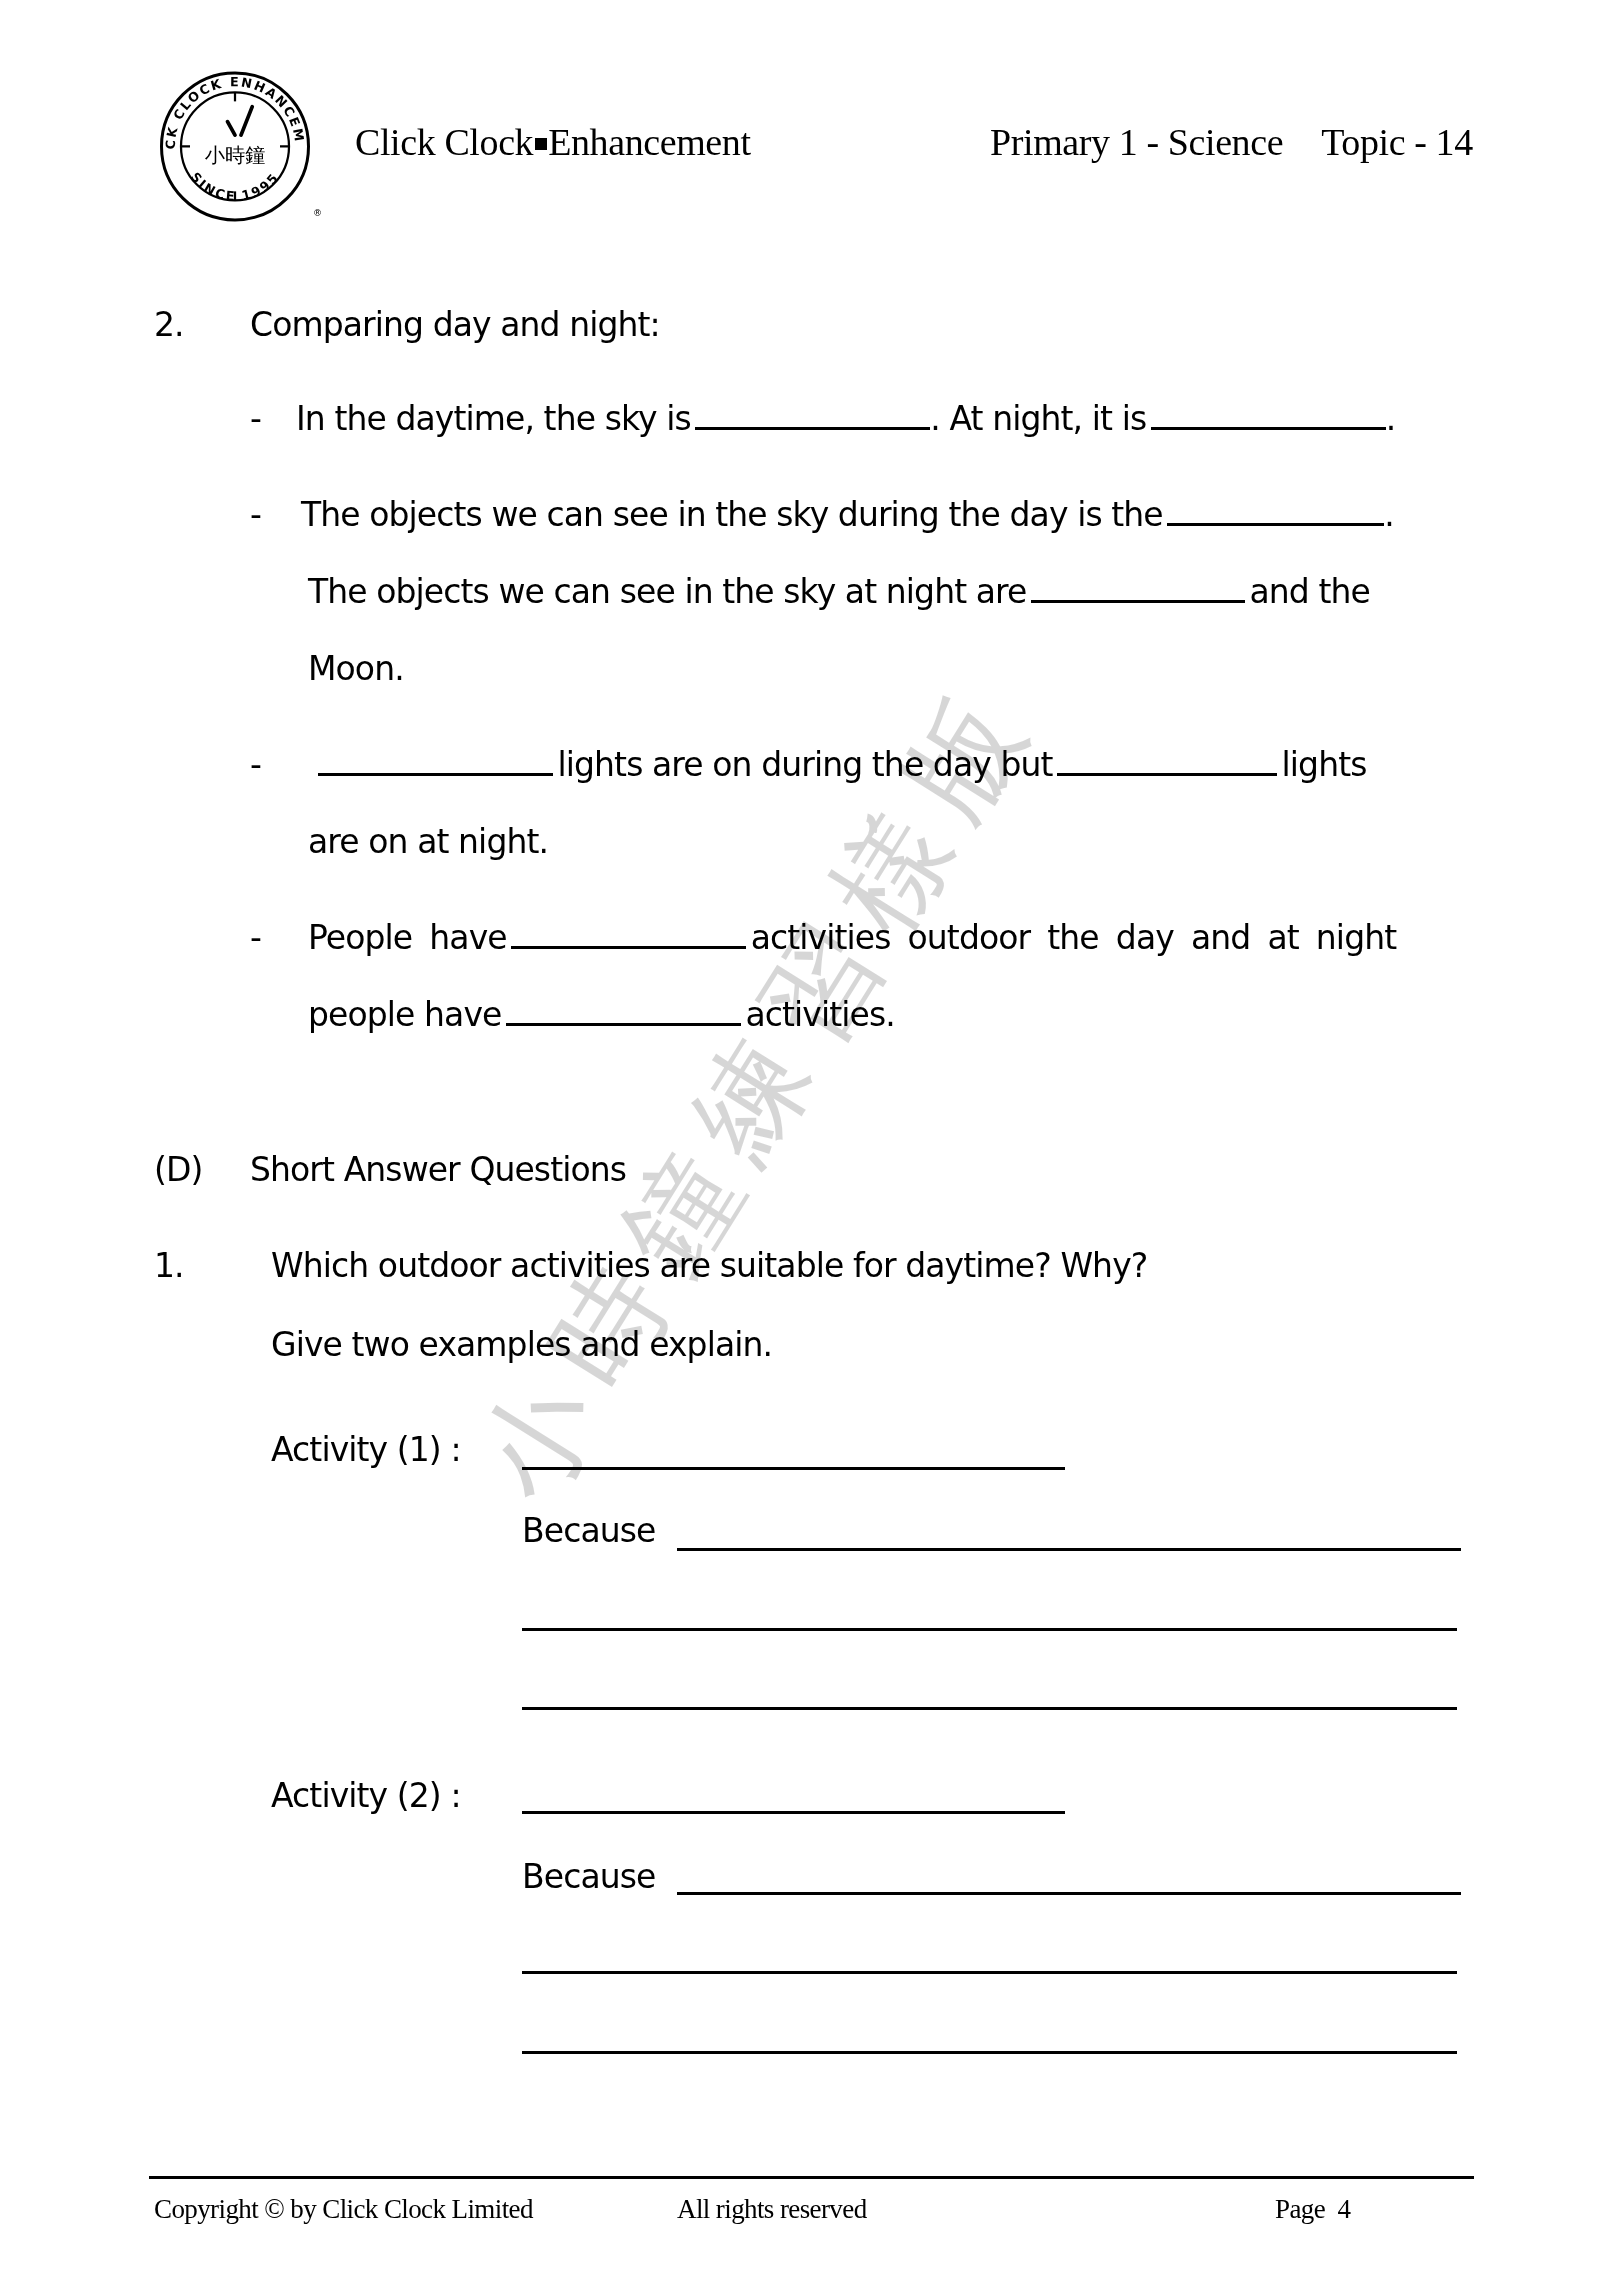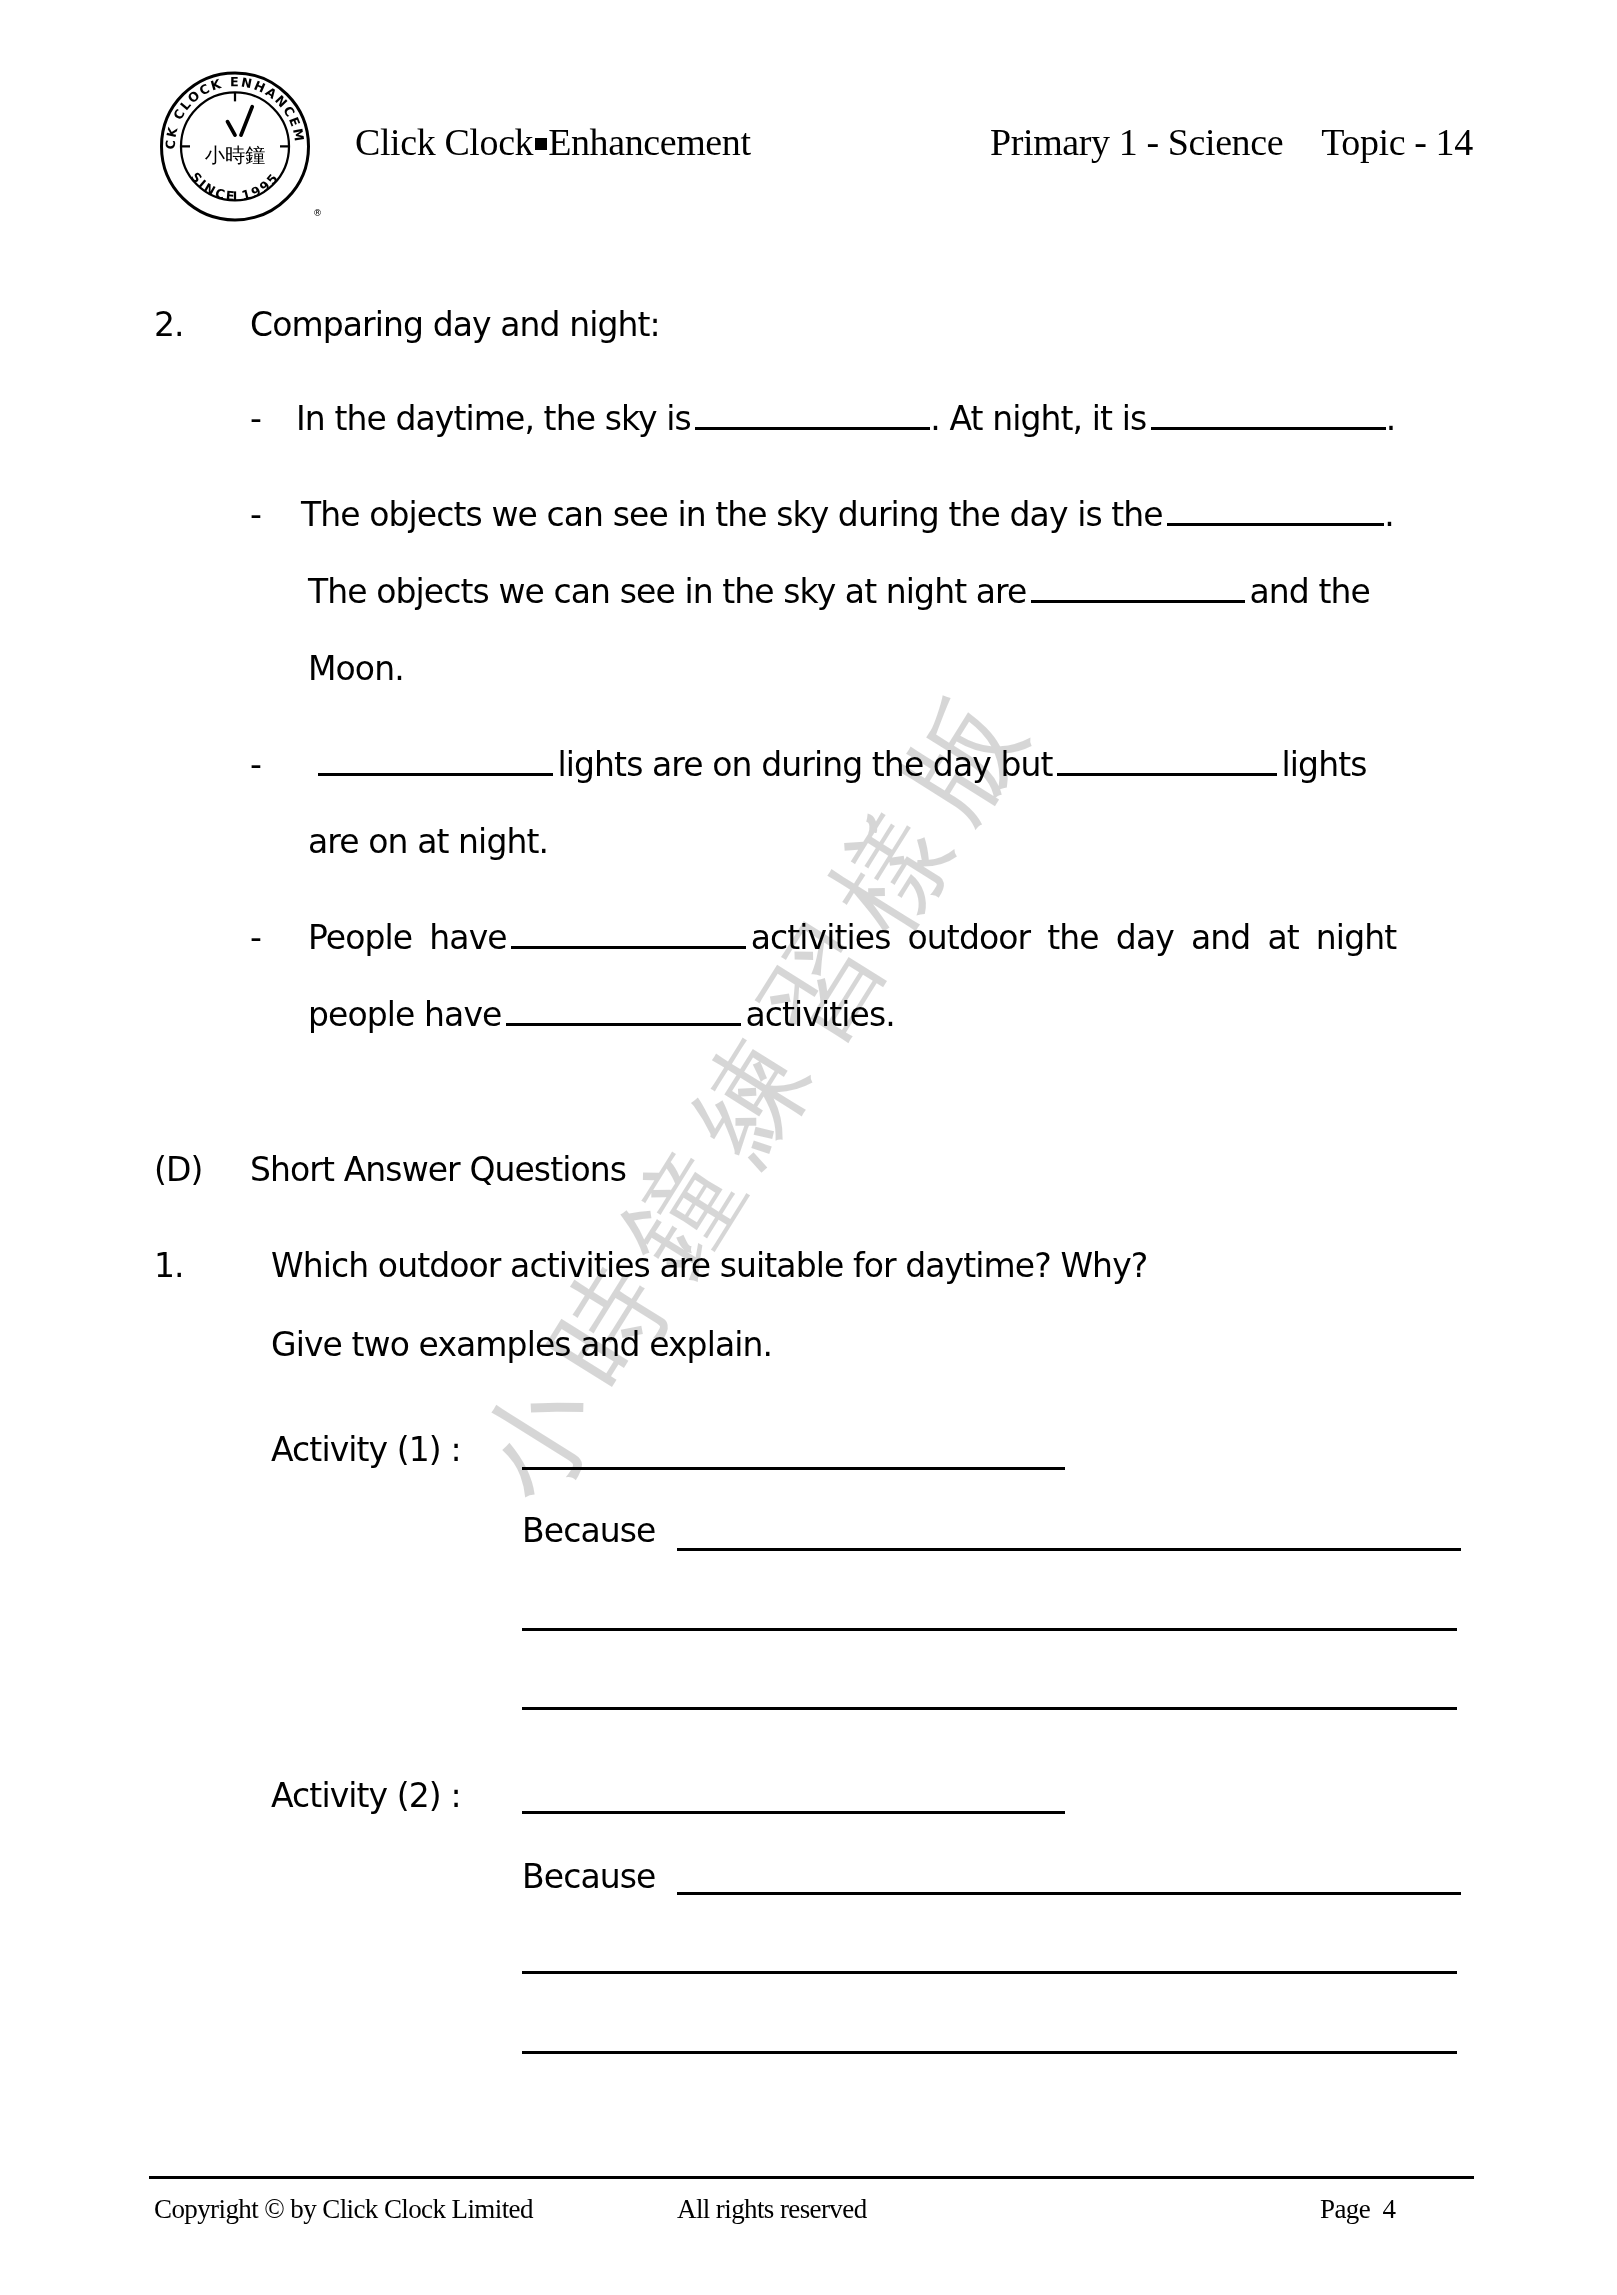--- a/index.html
+++ b/index.html
@@ -110,16 +110,16 @@
 <div class="abs body-text" style="left:271px; top:1779px;">Activity (2) :</div>
 <div class="rule" style="left:522px; top:1811px; width:543px;"></div>
 <div class="abs body-text" style="left:522px; top:1860px;">Because</div>
 <div class="rule" style="left:677px; top:1892px; width:784px;"></div>
 <div class="rule" style="left:522px; top:1971px; width:935px;"></div>
 <div class="rule" style="left:522px; top:2051px; width:935px;"></div>
 
 <div class="rule" style="left:149px; top:2176px; width:1325px; border-top-width:3.8px;"></div>
 <div class="abs footer-text" style="left:154px; top:2194px;">Copyright © by Click Clock Limited</div>
 <div class="abs footer-text" style="left:677px; top:2194px;">All rights reserved</div>
-<div class="abs footer-text" style="left:1320px; top:2194px;">
+<div class="abs footer-text" style="left:1275px; top:2194px;">
   <span>Page</span>&nbsp;&nbsp;<span>4</span>
 </div>
 
 
 </body></html>

